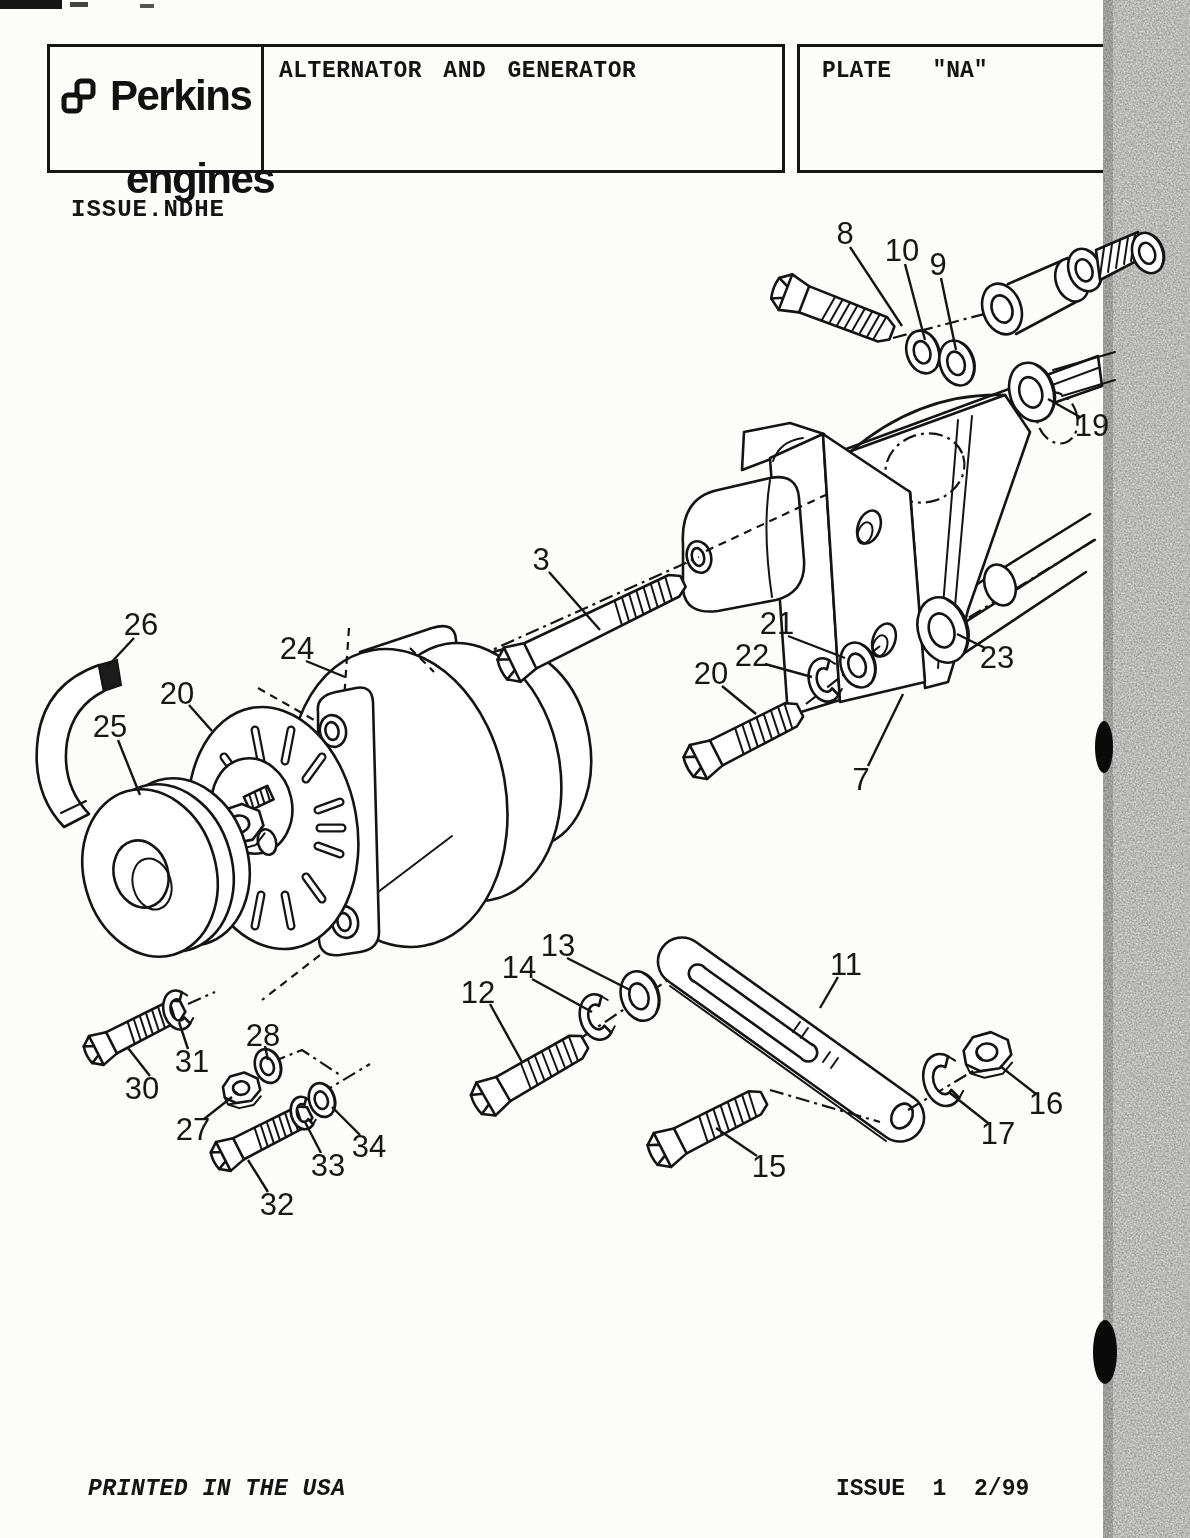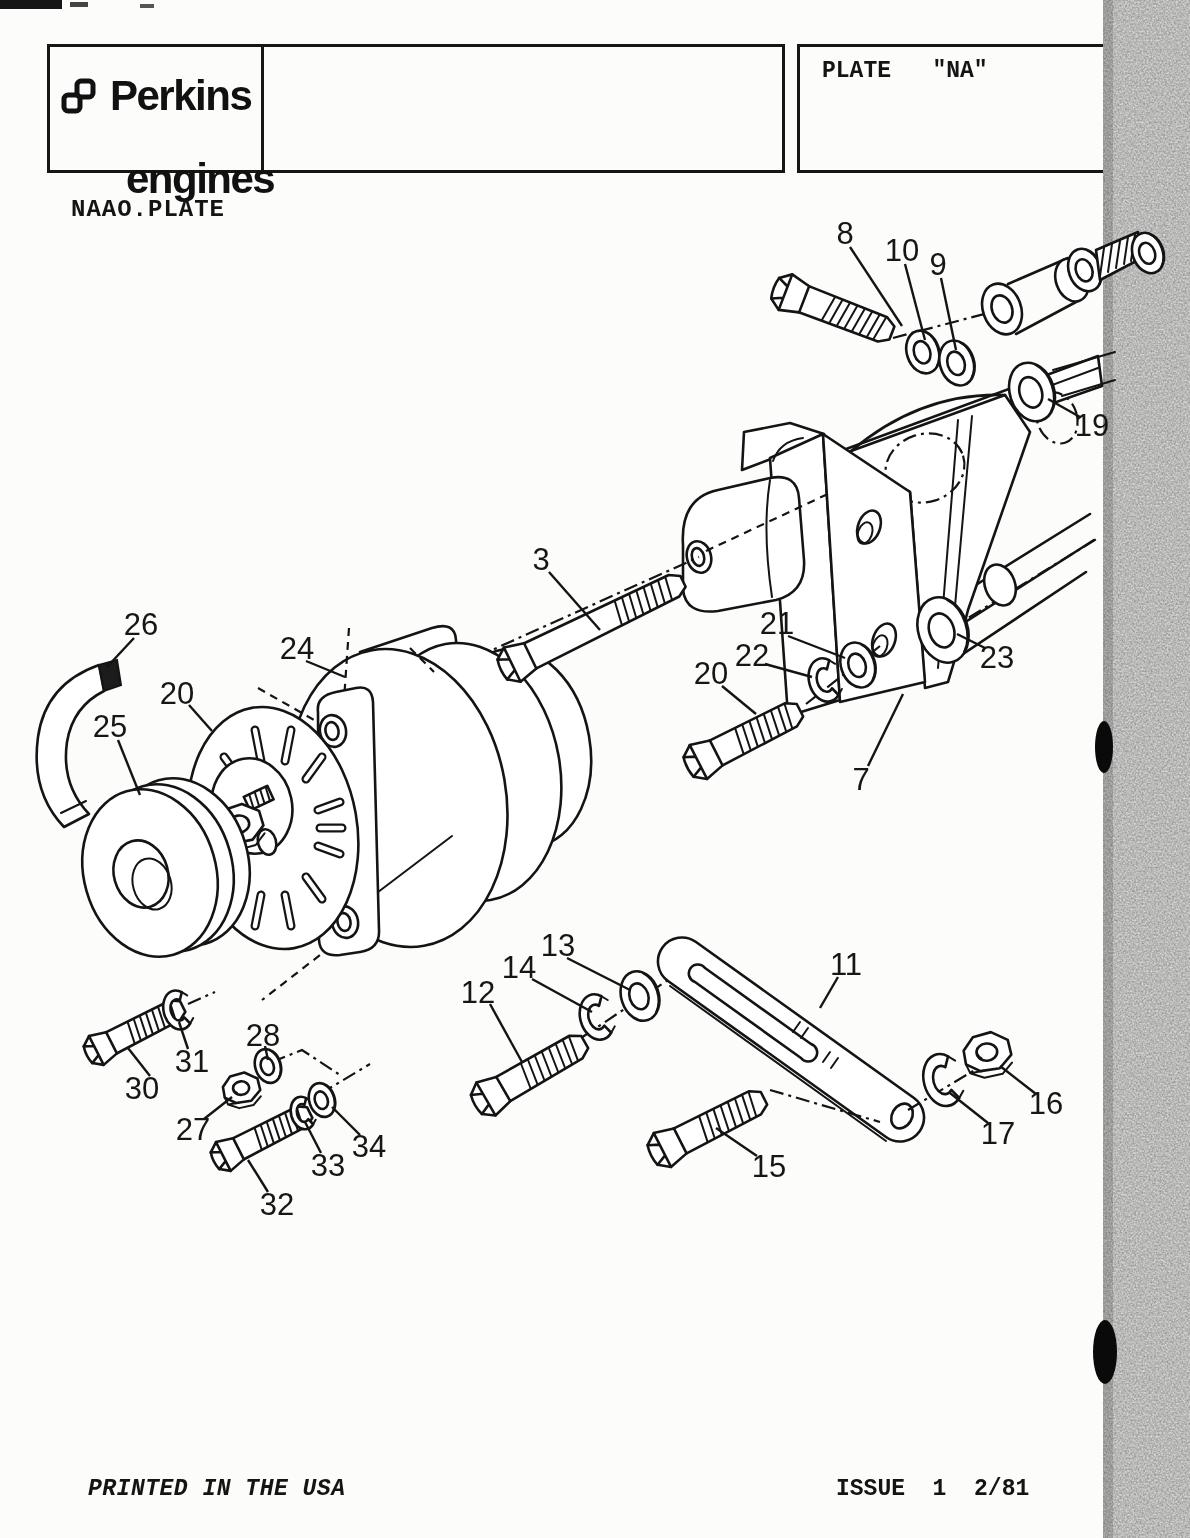--- a/index.html
+++ b/index.html
@@ -45,26 +45,27 @@
     <div id="brand">
       <svg width="40" height="40" viewBox="0 0 40 40" style="position:absolute;left:-2px;top:2px;">
         <rect x="4" y="18" width="16" height="16" rx="4" fill="none" stroke="#111" stroke-width="5"></rect>
         <rect x="17" y="4" width="16" height="16" rx="4" fill="none" stroke="#111" stroke-width="5"></rect>
       </svg>
       <div id="brand-rows">
         <div class="brand-word">Perkins</div>
         <div class="brand-word" id="brand-line2">engines</div>
       </div>
     </div>
+    <div id="hdr-title" class="mono">ALTERNATOR AND GENERATOR</div>
   </div>
   <div class="hbox" id="plate-box">
     <div id="plate-line" class="mono">PLATE   "NA"</div>
   </div>
 
-  <div id="model-code" class="mono">NAAO.PLATE</div>
+  <div id="model-code" class="mono">ISSUE.NDHE</div>
 
   <svg id="diagram" width="1190" height="1538" viewBox="0 0 1190 1538" style="position:absolute;left:0;top:0;">
     <defs>
       <filter id="grain" x="0" y="0" width="100%" height="100%">
         <feTurbulence type="fractalNoise" baseFrequency="0.55" numOctaves="3" seed="7" stitchTiles="stitch"></feTurbulence>
         <feColorMatrix type="matrix" values="0 0 0 0 0.30  0 0 0 0 0.30  0 0 0 0 0.30  1.6 0 0 0 -0.35"></feColorMatrix>
       </filter>
       <g id="bolt">
         <path class="fw" vector-effect="non-scaling-stroke" d="M-3,-14 L82,-13 L92,-7 L92,7 L82,13 L-3,14 Z"></path>
         <path class="ln thin" vector-effect="non-scaling-stroke" d="M26,-13 L22,13 M34,-13 L30,13 M42,-13 L38,13 M50,-13 L46,13 M58,-13 L54,13 M66,-13 L62,13 M74,-13 L70,13 M81,-12 L77,12"></path>
@@ -285,14 +286,14 @@
         <line x1="321" y1="1153" x2="305" y2="1122" class="cl"></line>
         <text x="328" y="1176" class="ct">33</text>
         <line x1="360" y1="1135" x2="332" y2="1107" class="cl"></line>
         <text x="369" y="1157" class="ct">34</text>
         <line x1="268" y1="1192" x2="248" y2="1160" class="cl"></line>
         <text x="277" y="1215" class="ct">32</text>
       </g>
   </svg>
 
   <div id="footer-left" class="mono">PRINTED IN THE USA</div>
-  <div id="footer-right" class="mono">ISSUE  1  2/81</div>
+  <div id="footer-right" class="mono">ISSUE  1  2/99</div>
 </div>
 
 </body></html>

